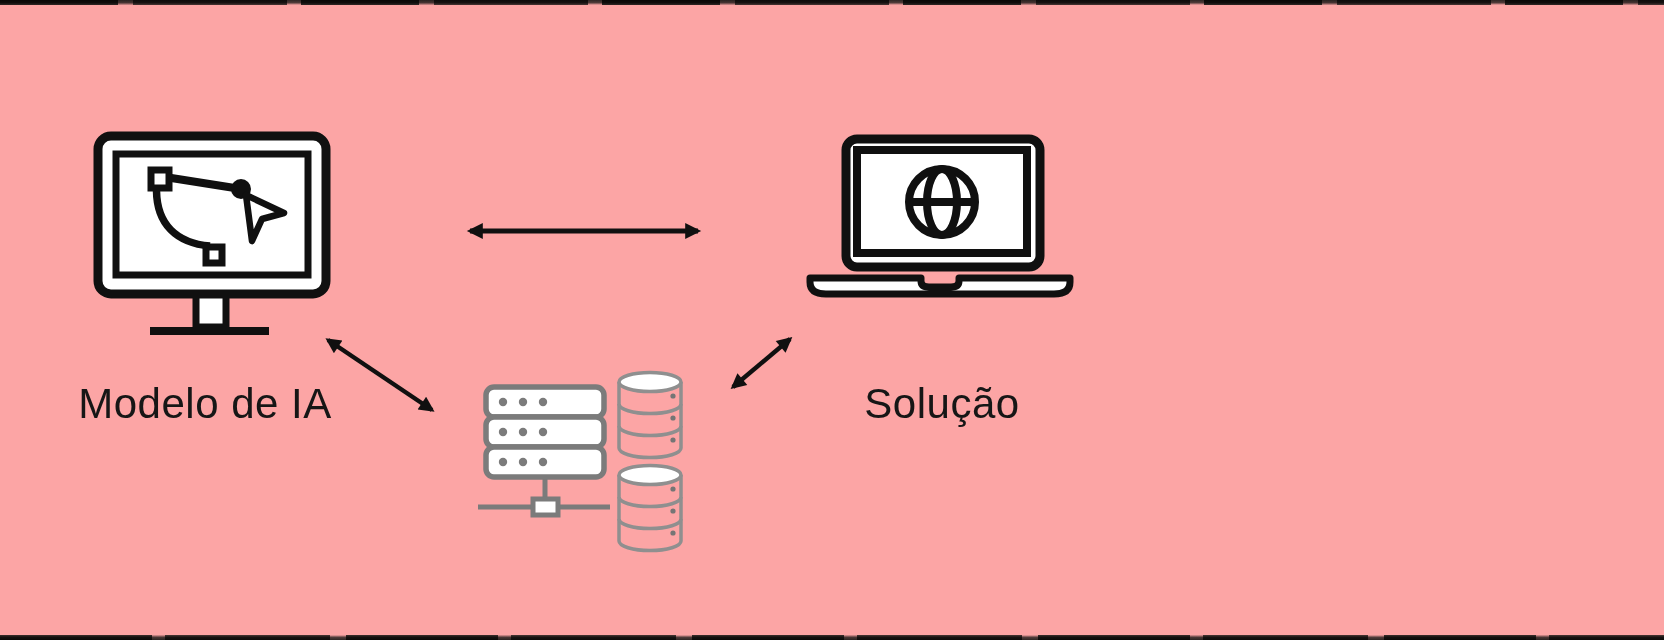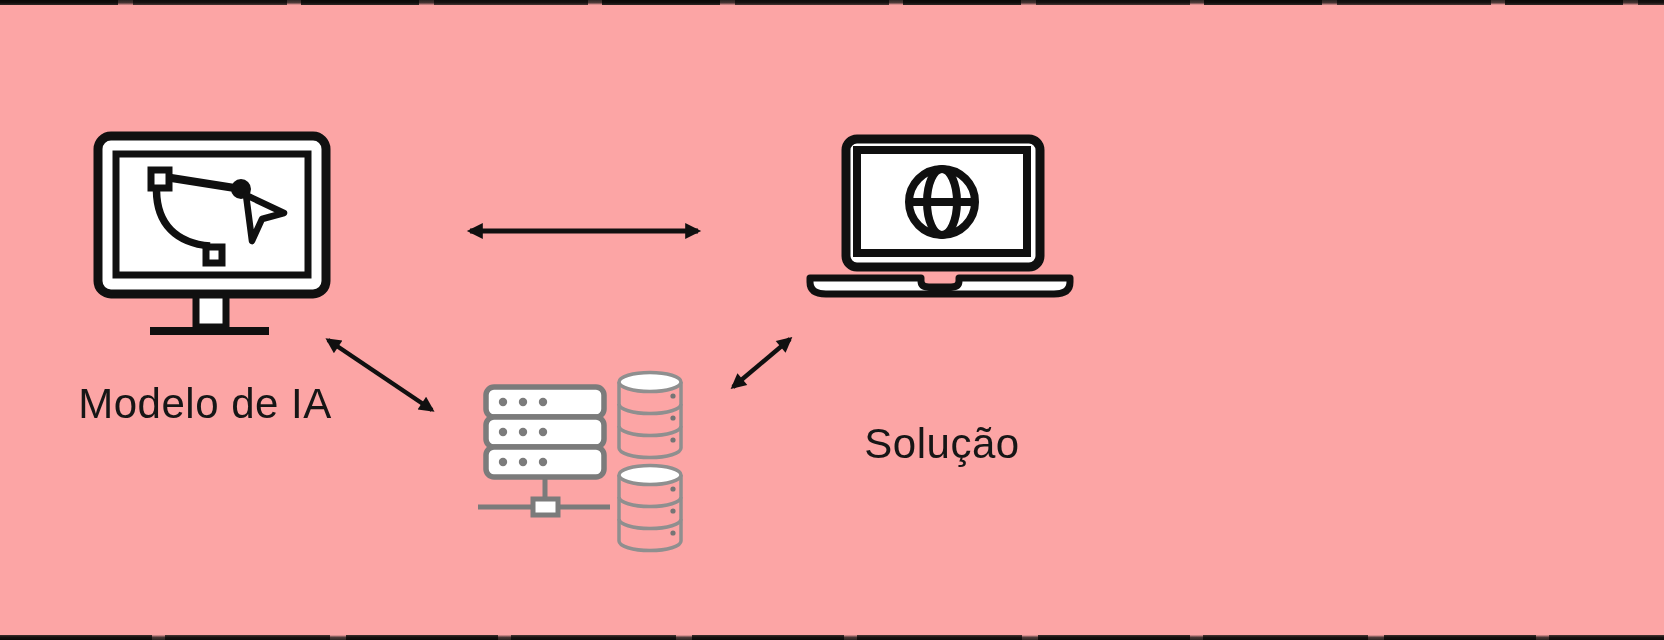--- a/index.html
+++ b/index.html
@@ -83,21 +83,21 @@
       <rect x="41" y="8" width="194" height="128" rx="11" fill="#fff" stroke="#101010" stroke-width="9"></rect>
       <rect x="52" y="19" width="170" height="103" fill="#fff" stroke="#101010" stroke-width="8"></rect>
 
       <circle cx="137" cy="71" r="33" fill="none" stroke="#101010" stroke-width="8"></circle>
       <ellipse cx="137" cy="71" rx="15" ry="33" fill="none" stroke="#101010" stroke-width="8"></ellipse>
       <line x1="104" y1="71" x2="170" y2="71" stroke="#101010" stroke-width="8"></line>
 
       <path d="M 5 147 L 116 147 L 116 150 Q 116 156 124 156 L 146 156 Q 154 156 154 150 L 154 147 L 265 147 L 265 151 Q 265 163 249 163 L 21 163 Q 5 163 5 151 Z" fill="#fff" stroke="#101010" stroke-width="7" stroke-linejoin="round"></path>
     </svg>
   </div>
-  <div class="node-label" style="left:942px; top:381px;margin-top:40px;">Solução</div>
+  <div class="node-label" style="left:942px; top:381px;">Solução</div>
 
   <div class="abs" style="left:476px; top:384px;">
     <svg width="136" height="136" viewBox="0 0 136 136">
       <line x1="69" y1="93" x2="69" y2="118" stroke="#7b7b7b" stroke-width="5"></line>
       <line x1="2" y1="123" x2="56" y2="123" stroke="#7b7b7b" stroke-width="5"></line>
       <line x1="82" y1="123" x2="134" y2="123" stroke="#7b7b7b" stroke-width="5"></line>
       <rect x="57" y="115" width="25" height="16" fill="#fff" stroke="#7b7b7b" stroke-width="5"></rect>
       <rect x="10" y="3" width="118" height="30" rx="8" fill="#fff" stroke="#7b7b7b" stroke-width="5.5"></rect>
       <rect x="10" y="33" width="118" height="30" rx="8" fill="#fff" stroke="#7b7b7b" stroke-width="5.5"></rect>
       <rect x="10" y="63" width="118" height="30" rx="8" fill="#fff" stroke="#7b7b7b" stroke-width="5.5"></rect>

